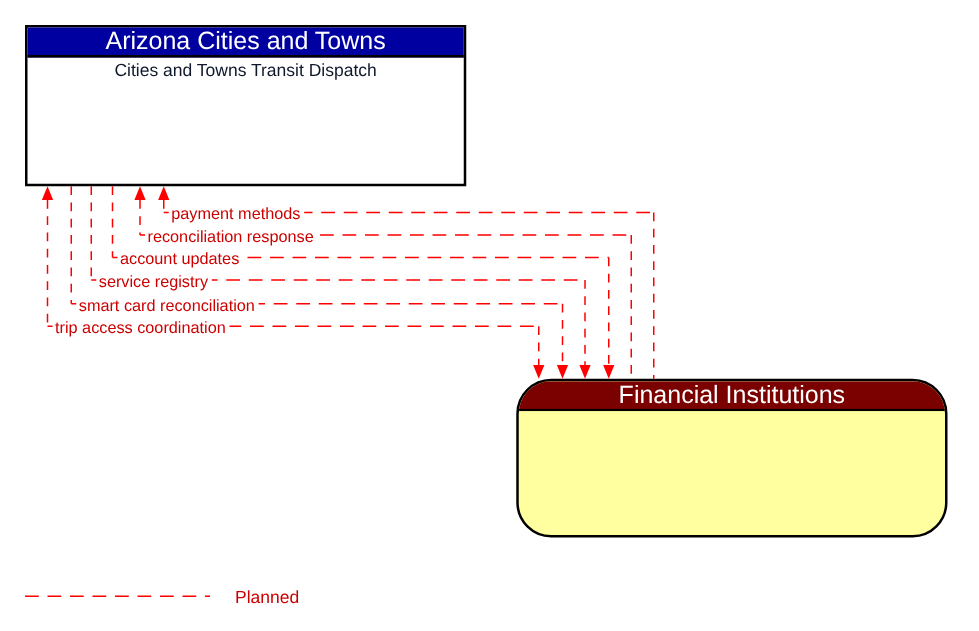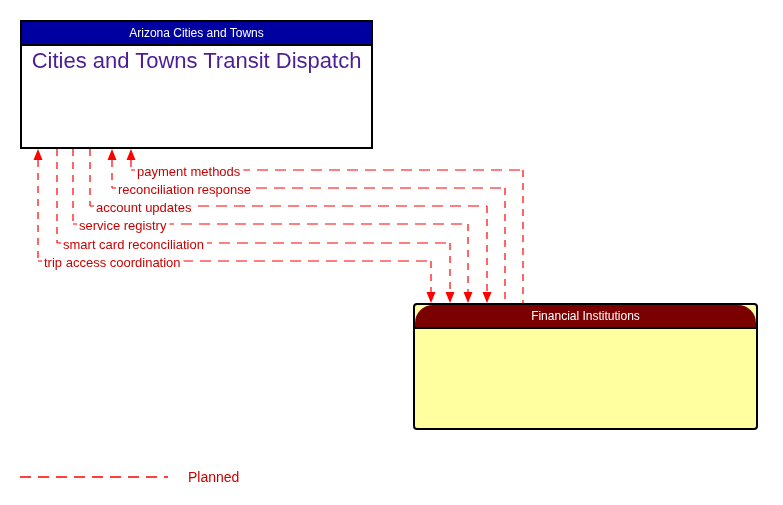--- a/index.html
+++ b/index.html
@@ -13,36 +13,36 @@
   }
   .entity {
     position: absolute;
     border: 2px solid #000000;
     box-sizing: border-box;
   }
   .entity .hdr {
     height: 22px;
     line-height: 22px;
     text-align: center;
-    font-size: 12px;
+    font-size: 20px;
     border-bottom: 2px solid #000000;
     white-space: nowrap;
     overflow: hidden;
   }
   .entity .ttl {
     text-align: center;
-    font-size: 22px;
+    font-size: 14px;
     padding-top: 2px;
-    color: #4c1d95;
+    color: #0f172a;
     white-space: nowrap;
   }
   .entity-top  { left: 20px;  top: 20px;  width: 353px; height: 129px; background: #ffffff; }
   .entity-bottom {
     left: 413px; top: 303px; width: 345px; height: 127px;
-    border-radius: 4px; overflow: hidden; background: #FFFFA0;
+    border-radius: 28px; overflow: hidden; background: #FFFFA0;
   }
   .entity-bottom .hdr { border-top-left-radius: 18px; border-top-right-radius: 18px; }
   svg.overlay { position: absolute; left: 0; top: 0; }
   svg text { font-family: "Liberation Sans", sans-serif; }
 </style>
 </head>
 <body>
 
 <div class="canvas">
 

